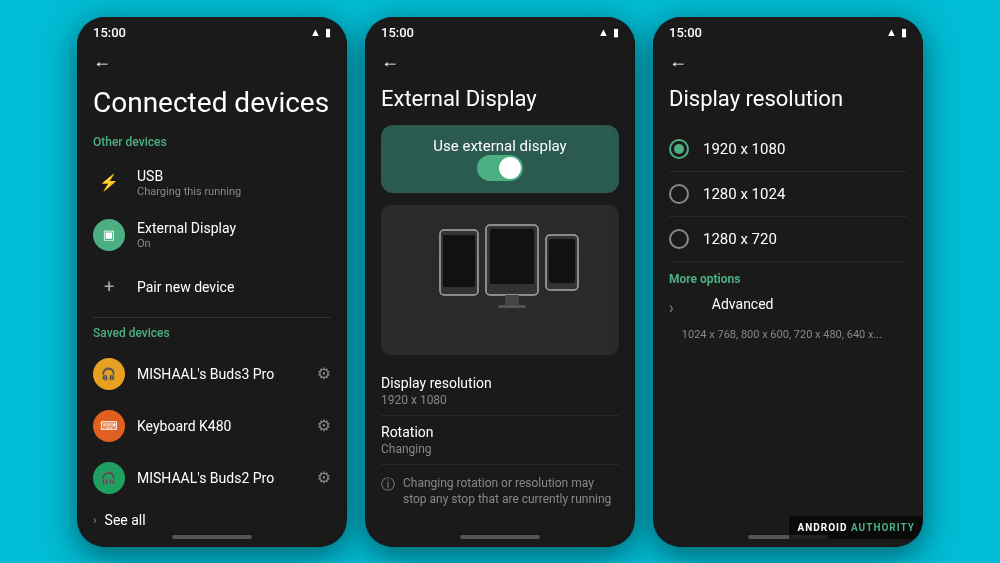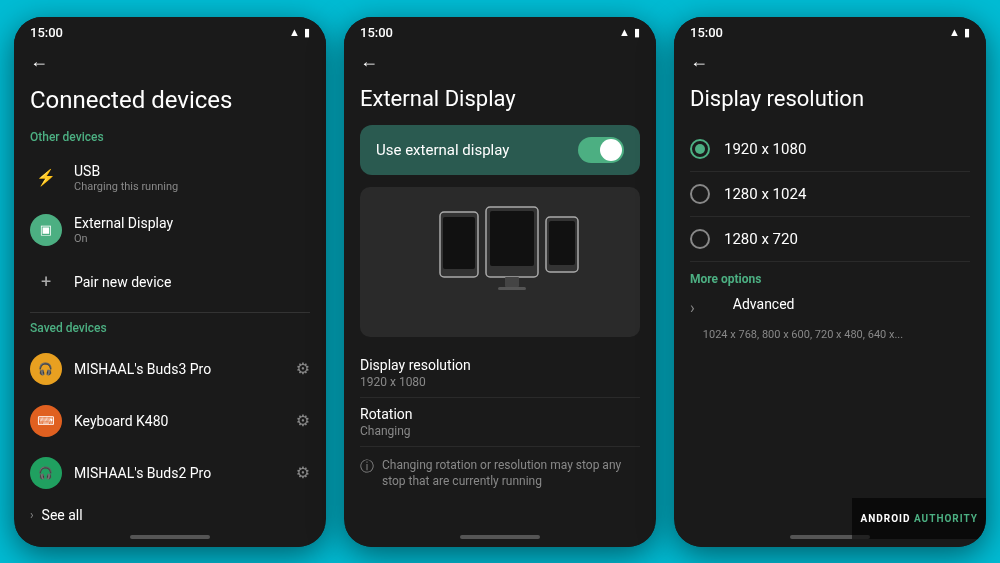--- a/index.html
+++ b/index.html
@@ -9,21 +9,21 @@
       background-color: #00BCD4;
       display: flex;
       align-items: center;
       justify-content: center;
       gap: 18px;
       font-family: 'Roboto', Arial, sans-serif;
       overflow: hidden;
     }
 
     .phone-frame {
-      width: 312px;
+      width: 270px;
       height: 530px;
       background-color: #1a1a1a;
       border-radius: 28px;
       overflow: hidden;
       display: flex;
       flex-direction: column;
       position: relative;
       box-shadow: 0 8px 32px rgba(0,0,0,0.5);
     }
 
@@ -65,21 +65,21 @@
       padding: 0;
     }
 
     
     .screen1 {
       padding: 8px 16px;
     }
 
     .page-title {
       color: #ffffff;
-      font-size: 24px;
+      font-size: 28px;
       font-weight: 400;
       margin-bottom: 16px;
       margin-top: 4px;
     }
 
     .section-label {
       color: #4CAF82;
       font-size: 12px;
       font-weight: 500;
       margin-bottom: 8px;
@@ -163,20 +163,21 @@
     }
 
     .toggle-row {
       display: flex;
       align-items: center;
       justify-content: space-between;
       background-color: #2a5a50;
       border-radius: 12px;
       padding: 12px 16px;
       margin-bottom: 12px;
+      flex-direction: column;
     }
 
     .toggle-label {
       color: #ffffff;
       font-size: 15px;
     }
 
     .toggle-switch {
       width: 46px;
       height: 26px;
@@ -344,21 +345,21 @@
     }
 
     
     .watermark {
       position: absolute;
       bottom: 8px;
       right: 0;
       display: flex;
       align-items: center;
       background-color: rgba(0,0,0,0.6);
-      padding: 15px 8px;
+      padding: 6px 8px;
     }
 
     .watermark-text {
       color: #ffffff;
       font-size: 10px;
       font-weight: 700;
       letter-spacing: 1px;
     }
 
     .watermark-text .authority {

